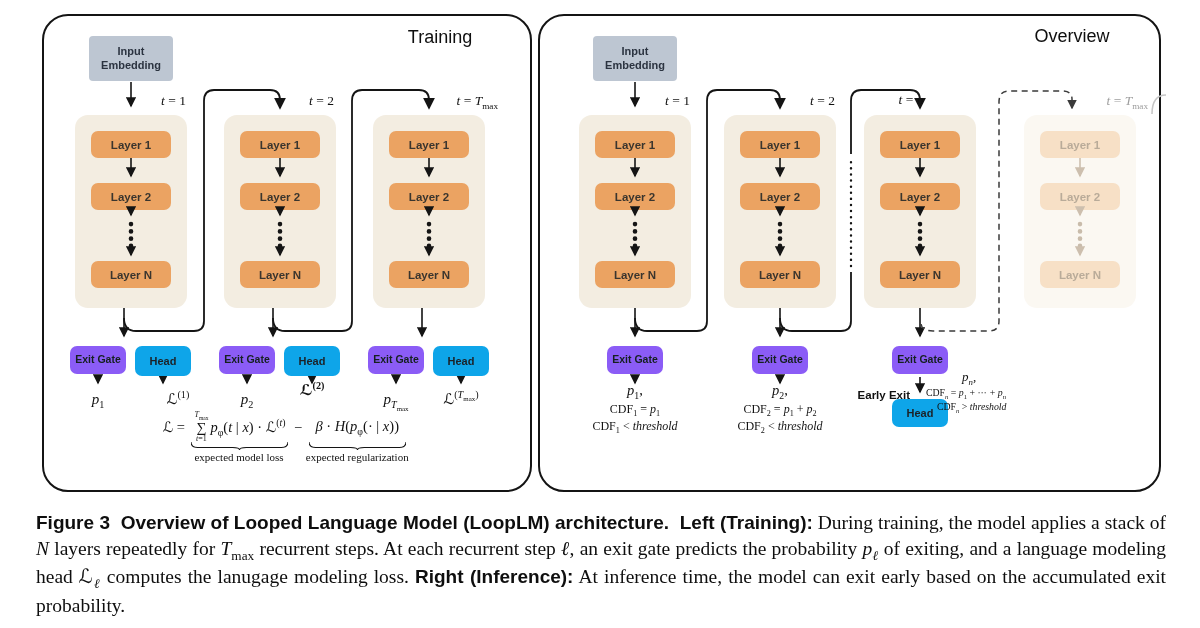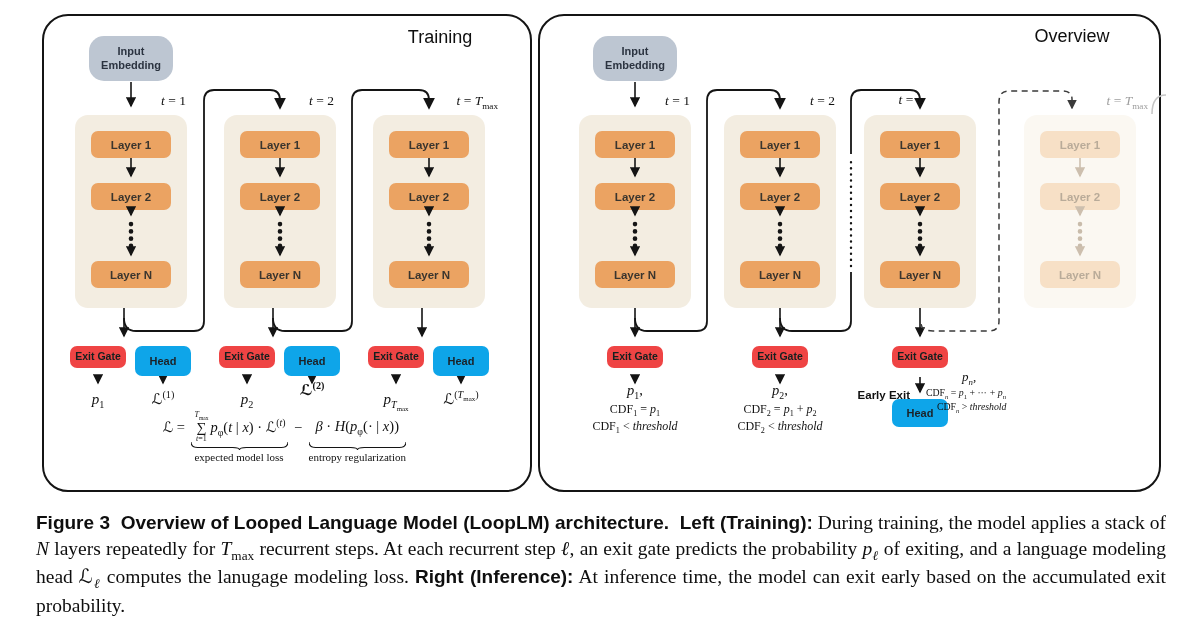--- a/index.html
+++ b/index.html
@@ -1,34 +1,34 @@
 <!DOCTYPE html>
 <html><head>
 <meta charset="utf-8">
 <style>
   html,body{margin:0;padding:0;background:#ffffff;}
   .stage{position:relative;width:1200px;height:628px;background:#fff;
          font-family:"Liberation Sans",sans-serif;color:#1a1a1a;overflow:hidden;}
   .panel{position:absolute;border:2.5px solid #141414;border-radius:26px;background:#fff;z-index:1;}
   .panel-title{position:absolute;font-weight:400;font-size:18px;color:#0f0f0f;text-align:center;z-index:10;}
-  .ie-box{position:absolute;width:84px;height:45px;border-radius:15px;background:#BDC6D2;
+  .ie-box{position:absolute;width:84px;height:45px;border-radius:4px;background:#BDC6D2;
           display:flex;align-items:center;justify-content:center;text-align:center;
           font-size:11px;font-weight:700;color:#2b3340;line-height:1.25;z-index:10;padding:0 6px;box-sizing:border-box;}
   .col{position:absolute;top:0;width:112px;height:470px;z-index:3;}
   .col-bg{position:absolute;left:0;top:115px;width:112px;height:193px;border-radius:13px;background:#F3EDE1;}
   .layer-box{position:absolute;left:16px;width:80px;height:27px;border-radius:7px;background:#EBA362;
              display:flex;align-items:center;justify-content:center;
              font-size:11.5px;font-weight:700;color:#3a352e;z-index:4;}
   .faded .col-bg{background:#FBF8F2;}
   .faded .layer-box{background:#F7E0C6;color:#B9AB99;}
   .math, .t-label, .p-label, .cdf-block, .formula, .caption{
       font-family:"Liberation Serif","DejaVu Serif","DejaVu Sans",serif;}
   .t-label{position:absolute;font-size:13.5px;color:#111;text-align:right;z-index:10;}
   .t-label.faded-t{color:#9E9E9E;}
-  .gate{position:absolute;top:346px;width:56px;height:22px;border-radius:7px;background:#ef4444;
+  .gate{position:absolute;top:346px;width:56px;height:28px;border-radius:7px;background:#8b5cf6;
         display:flex;align-items:center;justify-content:center;text-align:center;
         font-size:10.5px;font-weight:700;color:#15201f;line-height:1.12;z-index:10;}
   .headbox{position:absolute;top:346px;width:56px;height:30px;border-radius:7px;background:#0ea5e9;
         display:flex;align-items:center;justify-content:center;
         font-size:11px;font-weight:700;color:#1c2126;z-index:10;}
   .p-label{position:absolute;width:80px;text-align:center;font-size:15px;color:#111;z-index:10;}
   .cdf-block{position:absolute;text-align:center;color:#111;z-index:10;}
   .cdf-block .pl{font-size:14.5px;line-height:1.1;}
   .cdf-block .cl{font-size:12px;line-height:1.22;}
   .cdf3{position:absolute;left:926px;top:370px;width:150px;text-align:left;color:#111;z-index:10;
@@ -212,21 +212,21 @@
   <div class="t-label faded-t" style="left:1024px;top:93px;width:124px;"><i>t</i> = <i>T</i><sub>max</sub></div>
 
   <div class="gate" style="left:70px;">Exit Gate</div>
   <div class="headbox" style="left:135px;">Head</div>
   <div class="gate" style="left:219px;">Exit Gate</div>
   <div class="headbox" style="left:284px;">Head</div>
   <div class="gate" style="left:368px;">Exit Gate</div>
   <div class="headbox" style="left:433px;">Head</div>
 
   <div class="p-label" style="left:58px;top:391px;"><i>p</i><sub>1</sub></div>
-  <div class="p-label" style="left:123px;top:389px;">ℒ<sup>(1)</sup></div>
+  <div class="p-label" style="left:138px;top:389px;">ℒ<sup>(1)</sup></div>
   <div class="p-label" style="left:207px;top:391px;"><i>p</i><sub>2</sub></div>
   <div class="p-label" style="left:272px;top:380px;font-weight:bold;">ℒ<sup>(2)</sup></div>
   <div class="p-label" style="left:356px;top:391px;"><i>p</i><sub><i>T</i><sub>max</sub></sub></div>
   <div class="p-label" style="left:421px;top:389px;">ℒ<sup>(<i>T</i><sub>max</sub>)</sup></div>
 
   <div class="formula">
     <span class="fl-lhs">ℒ =</span>
     <span class="ubg">
       <span class="ubc">
         <span class="sum">
@@ -242,21 +242,21 @@
       <span class="ublabel">expected model loss</span>
     </span>
     <span class="fl-op">−</span>
     <span class="ubg">
       <span class="ubc">
           <span><i>β</i> · <i>H</i>(<i>p</i><sub>φ</sub>(· | <i>x</i>))</span>
         </span>
       <svg class="ubrace" viewBox="0 0 100 8" preserveAspectRatio="none">
           <path d="M0,0 Q0,5.5 7,5.5 L43,5.5 Q50,5.5 50,8 Q50,5.5 57,5.5 L93,5.5 Q100,5.5 100,0" fill="none" stroke="#141414" stroke-width="1.1"></path>
         </svg>
-      <span class="ublabel">entropy regularization</span>
+      <span class="ublabel">expected regularization</span>
     </span>
   </div>
 
   <div class="gate" style="left:607px;">Exit Gate</div>
   <div class="gate" style="left:752px;">Exit Gate</div>
   <div class="gate" style="left:892px;">Exit Gate</div>
   <div class="headbox" style="left:892px;top:399px;height:28px;">Head</div>
 
   <div class="cdf-block" style="left:555px;top:383px;width:160px;">
     <div class="pl"><i>p</i><sub>1</sub>,</div>

